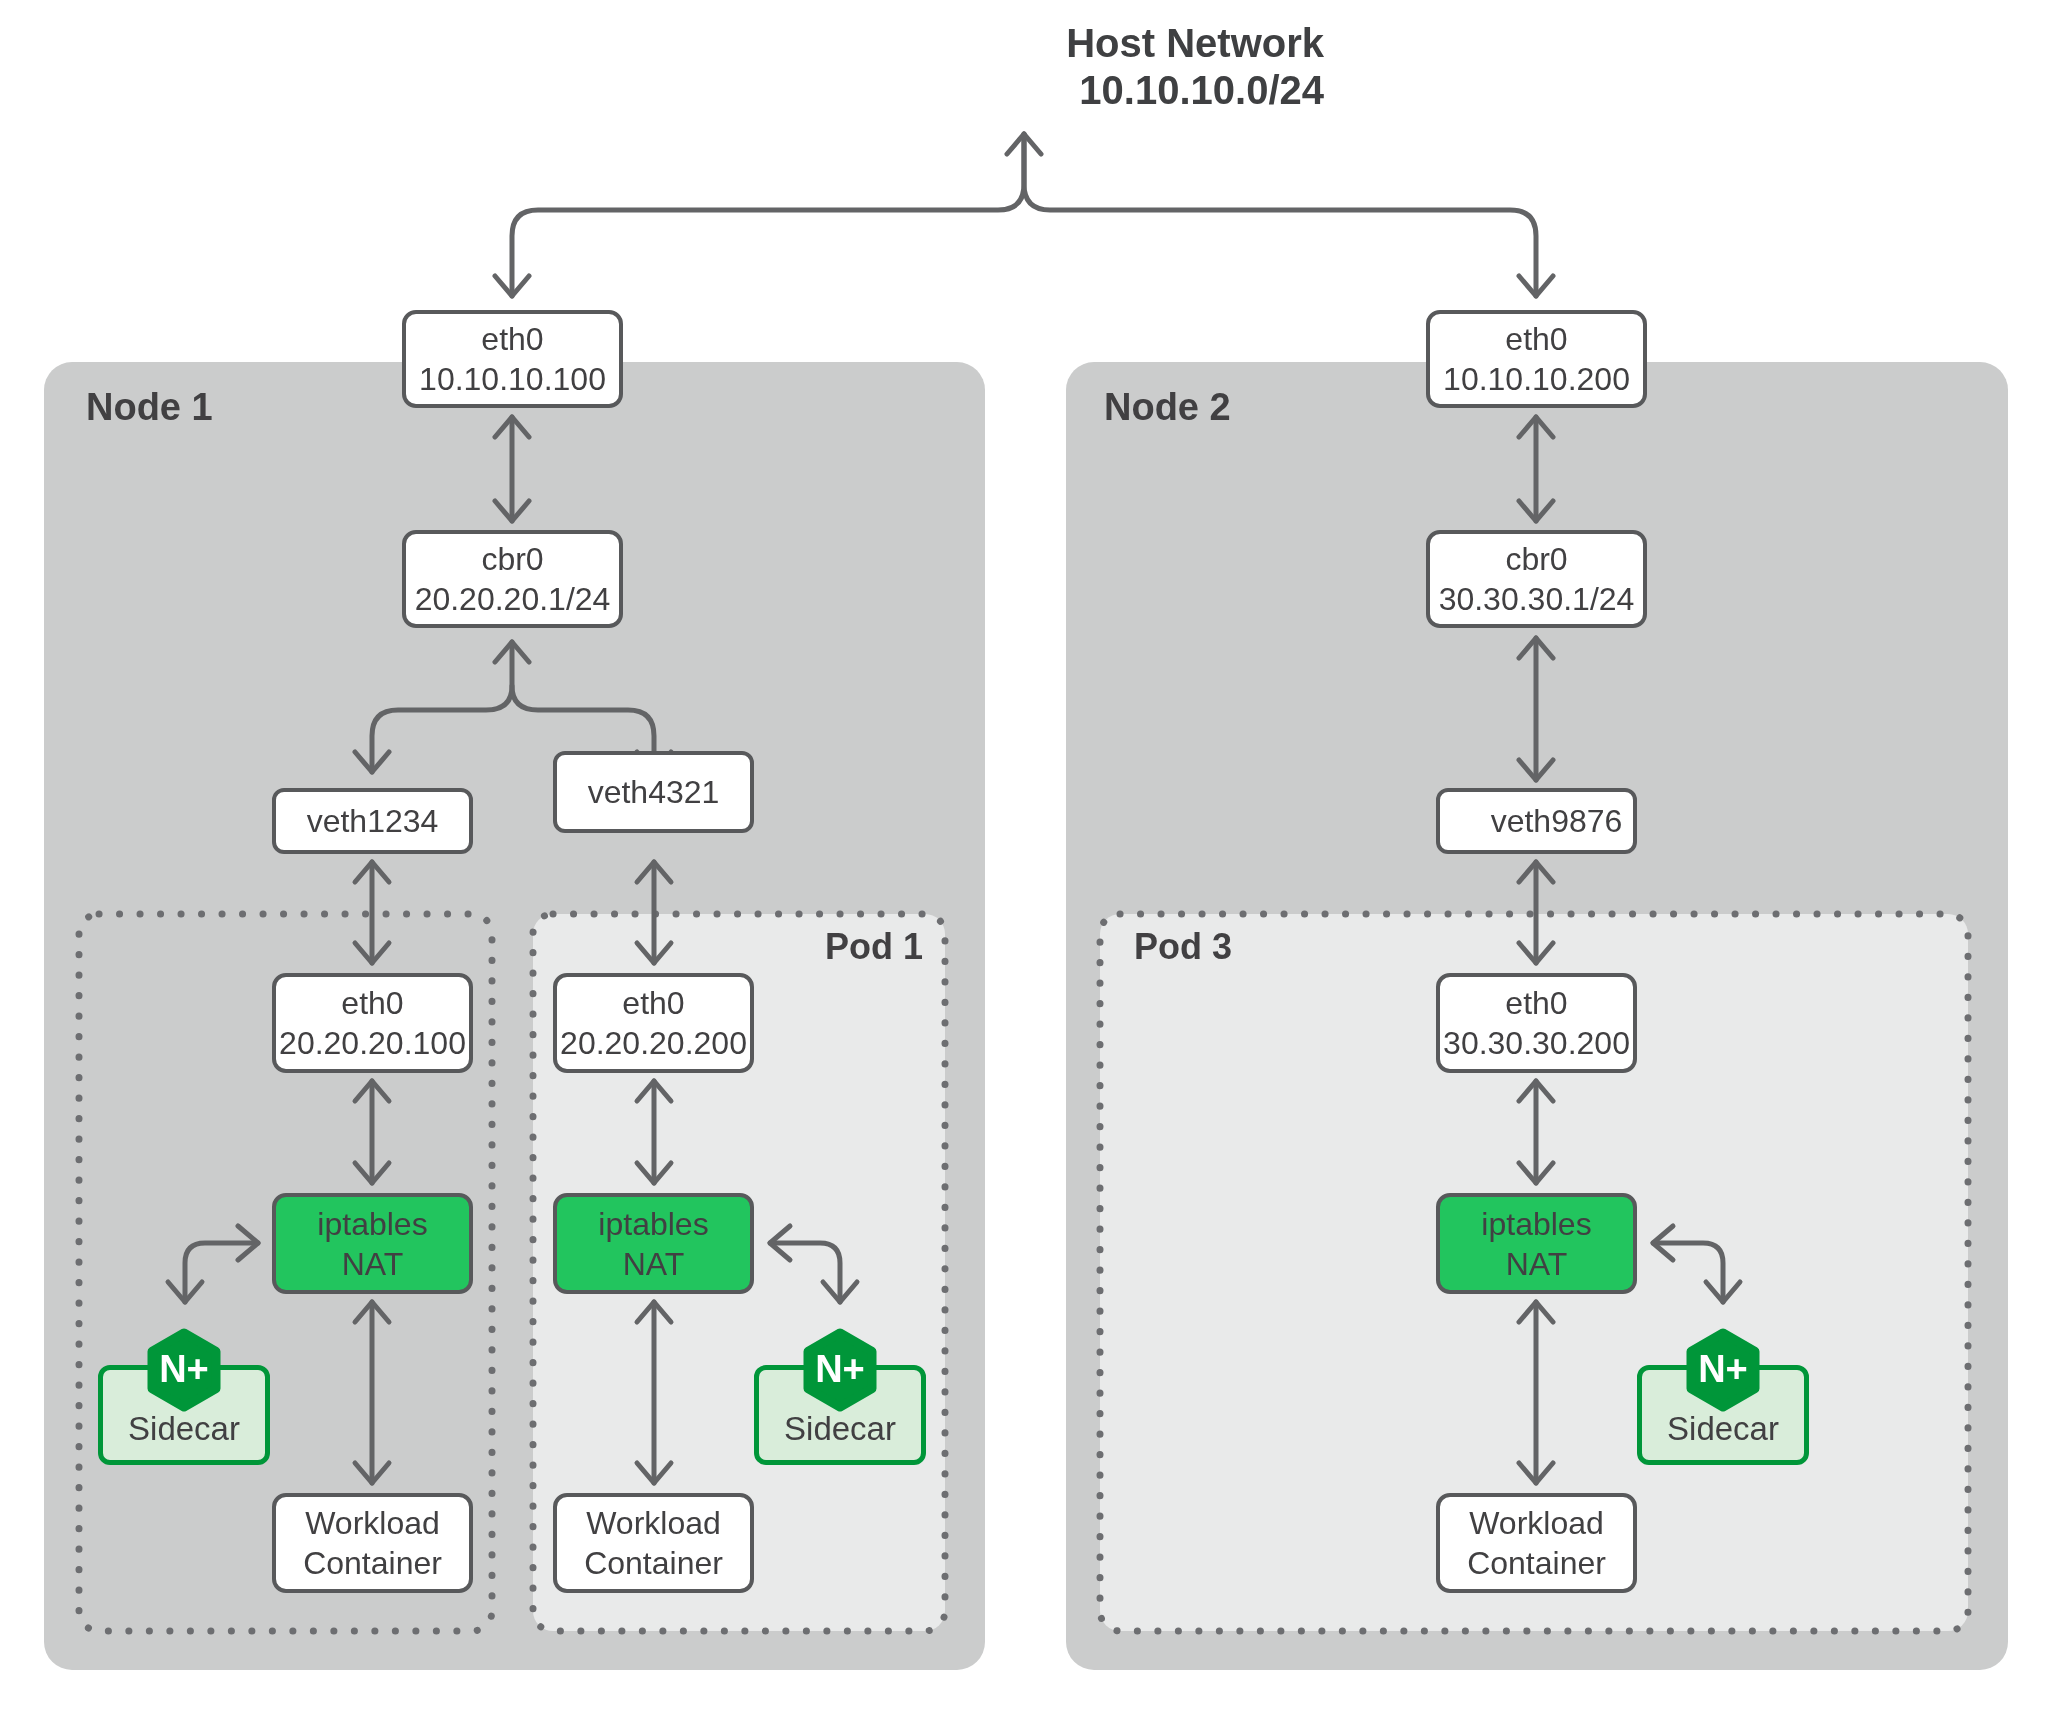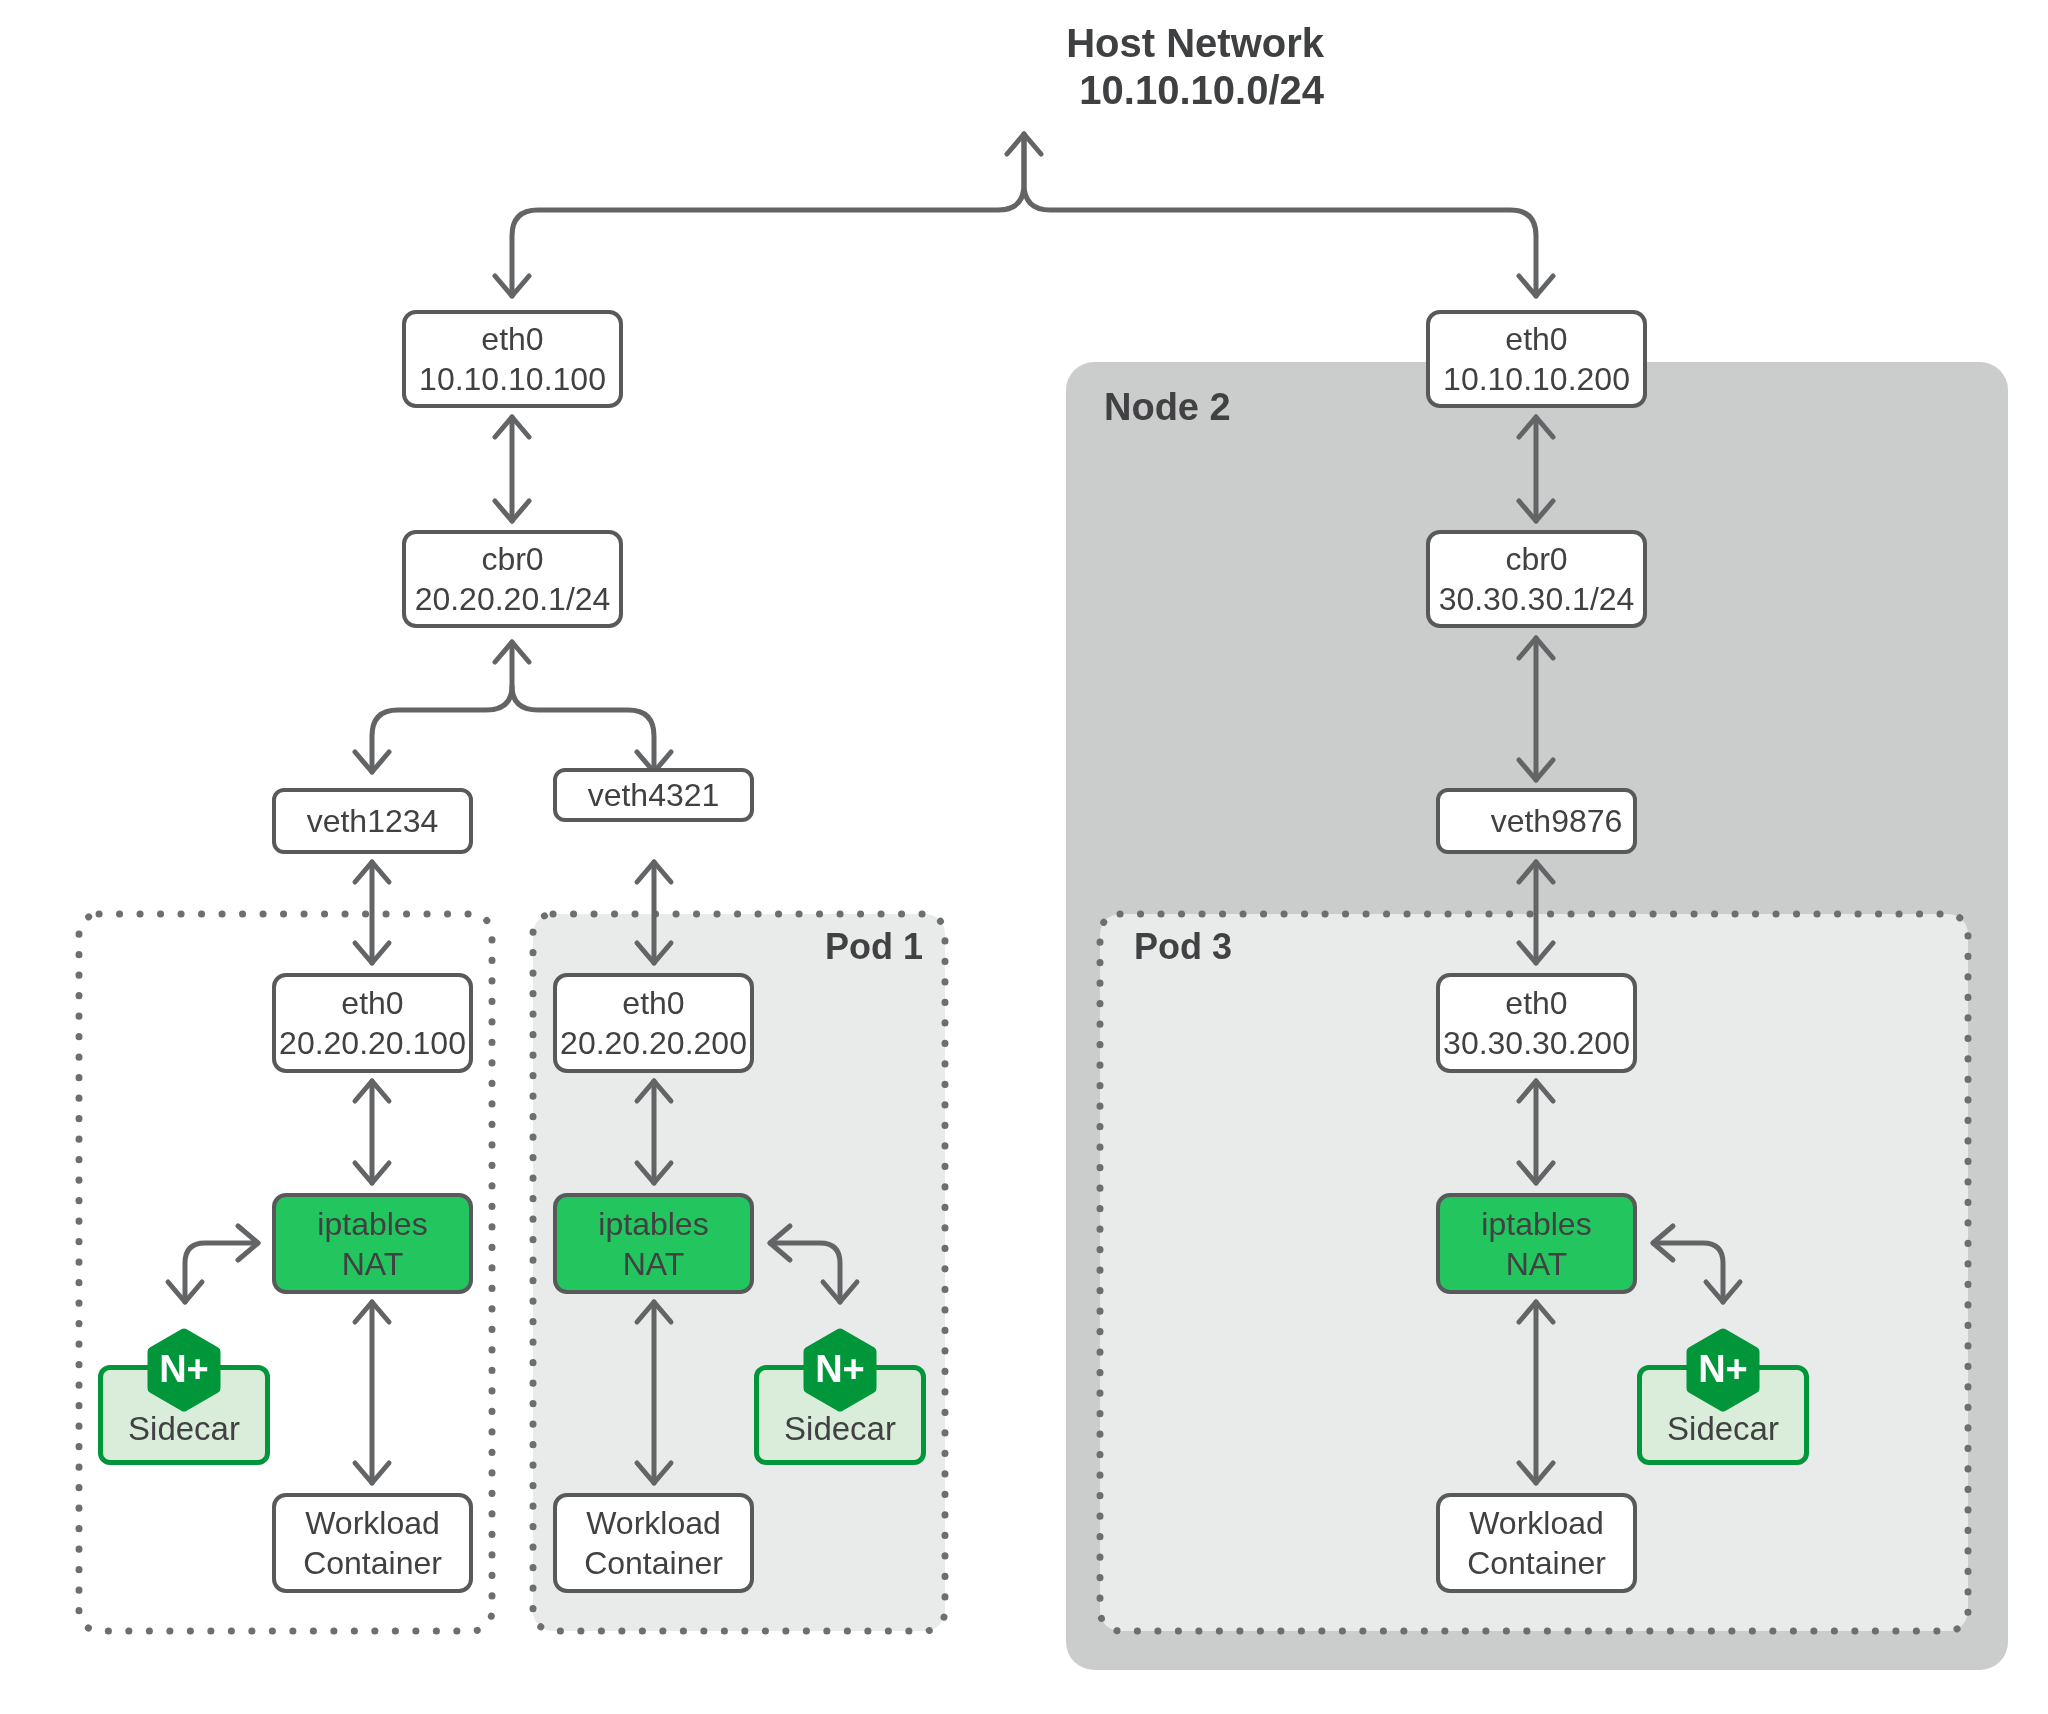--- a/index.html
+++ b/index.html
@@ -31,20 +31,23 @@
 </head>
 <body>
 
 <div id="canvas">
 
   <div id="host-title">
     <div>Host Network</div>
     <div>10.10.10.0/24</div>
   </div>
 
+  <div class="node" style="left:44px;top:362px;width:941px;height:1308px;">
+    <div class="node-label">Node 1</div>
+  </div>
   <div class="node" style="left:1066px;top:362px;width:942px;height:1308px;">
     <div class="node-label" style="left:38px;">Node 2</div>
   </div>
 
   <div class="pod" style="left:533px;top:914px;width:412px;height:717px;">
     <div class="pod-label" style="right:22px;">Pod 1</div>
   </div>
   <div class="pod" style="left:1100px;top:914px;width:868px;height:717px;">
     <div class="pod-label" style="left:34px;">Pod 3</div>
   </div>
@@ -156,21 +159,21 @@
 
   <div class="box" style="left:402px;top:310px;width:221px;height:98px;">
     <div>eth0</div>
     <div>10.10.10.100</div>
   </div>
   <div class="box" style="left:402px;top:530px;width:221px;height:98px;">
     <div>cbr0</div>
     <div>20.20.20.1/24</div>
   </div>
   <div class="box" style="left:272px;top:788px;width:201px;height:66px;border-radius:12px;">veth1234</div>
-  <div class="box" style="left:553px;top:768px;width:201px;height:54px;border-radius:12px;">veth4321</div>
+  <div class="box" style="left:553px;top:751px;width:201px;height:82px;border-radius:12px;">veth4321</div>
 
   <div class="box" style="left:1426px;top:310px;width:221px;height:98px;">
     <div>eth0</div>
     <div>10.10.10.200</div>
   </div>
   <div class="box" style="left:1426px;top:530px;width:221px;height:98px;">
     <div>cbr0</div>
     <div>30.30.30.1/24</div>
   </div>
   <div class="box" style="left:1436px;top:788px;width:201px;height:66px;border-radius:12px;padding-left:40px;">veth9876</div>

